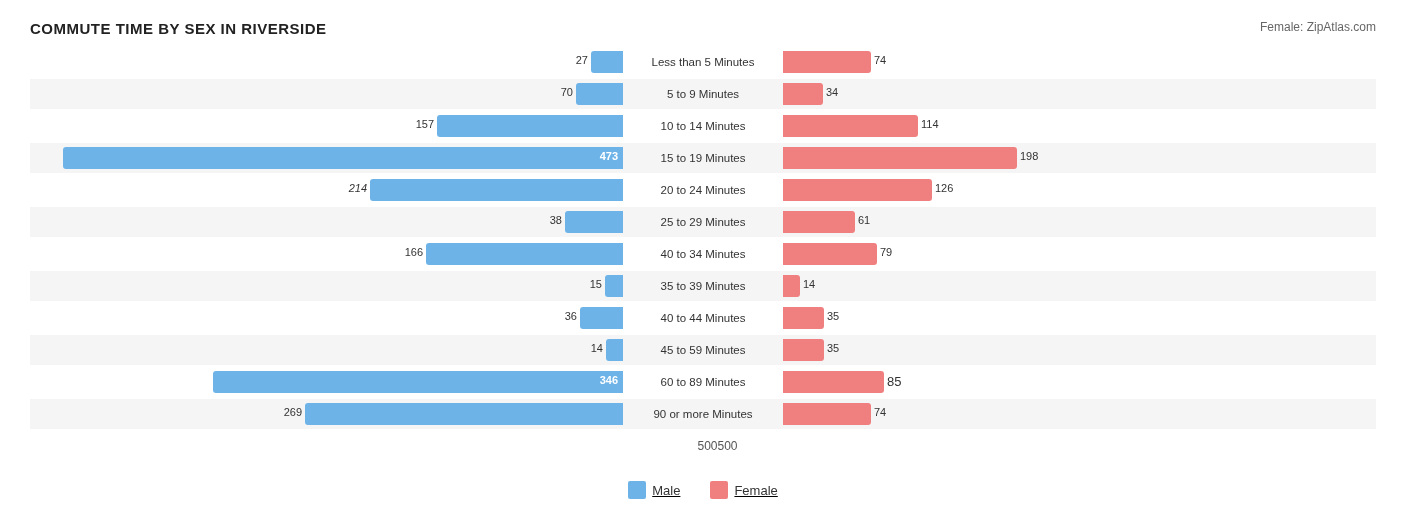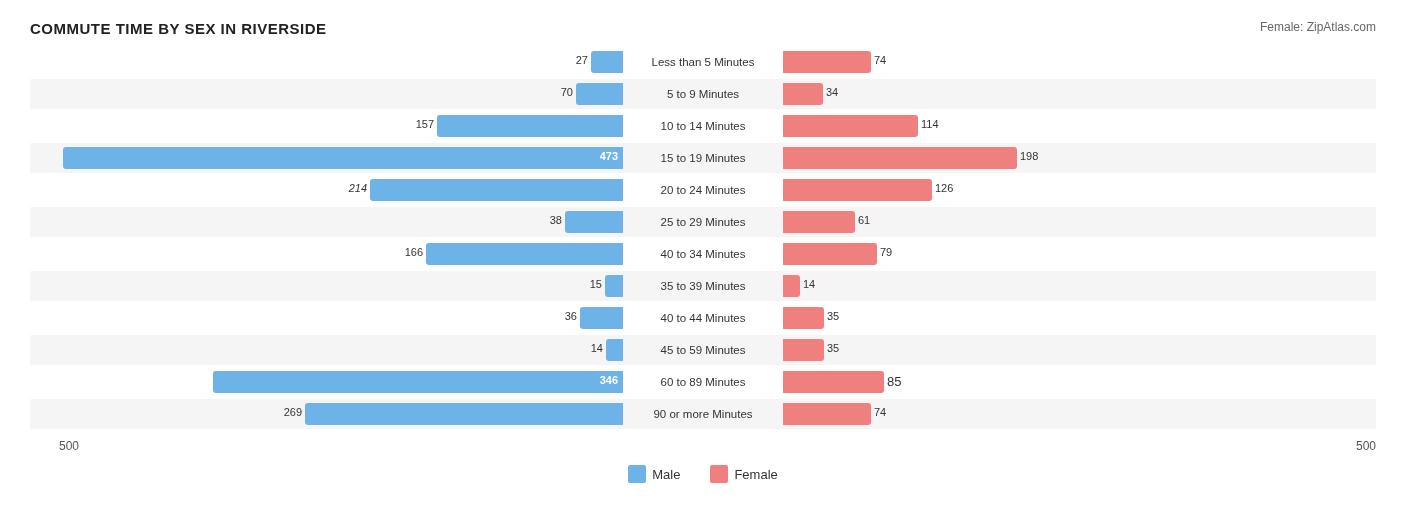--- a/index.html
+++ b/index.html
@@ -22,31 +22,32 @@
       color: #222;
       text-transform: uppercase;
       letter-spacing: 0.5px;
     }
     .source-text {
       font-size: 12px;
       color: #666;
     }
     .axis-row {
       display: flex;
-      justify-content: space-between;
+      justify-content: center;
       padding: 8px 0 8px 0;
       font-size: 12px;
       color: #555;
       margin-left: 29px;
     }
     .legend-row {
       display: flex;
       justify-content: center;
       gap: 30px;
-      margin-top: 4px;
+      margin-top: 20px;
+      text-decoration: underline;
     }
     .legend-item {
       display: flex;
       align-items: center;
       gap: 6px;
       font-size: 13px;
       color: #333;
     }
     .legend-box {
       width: 18px;

